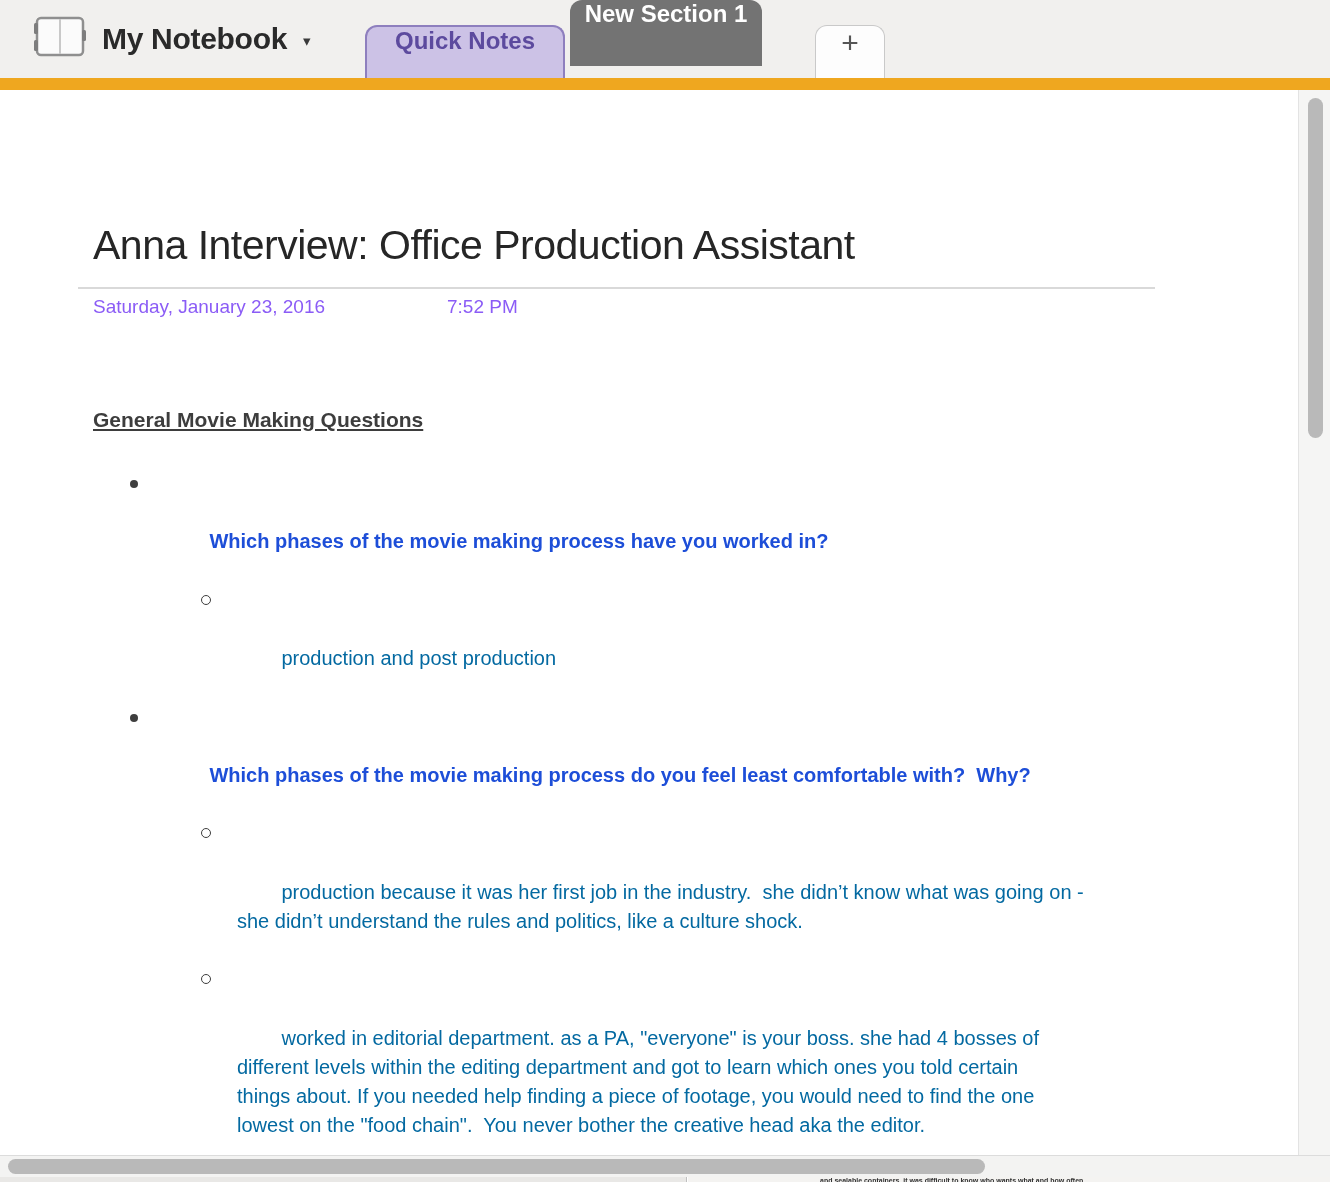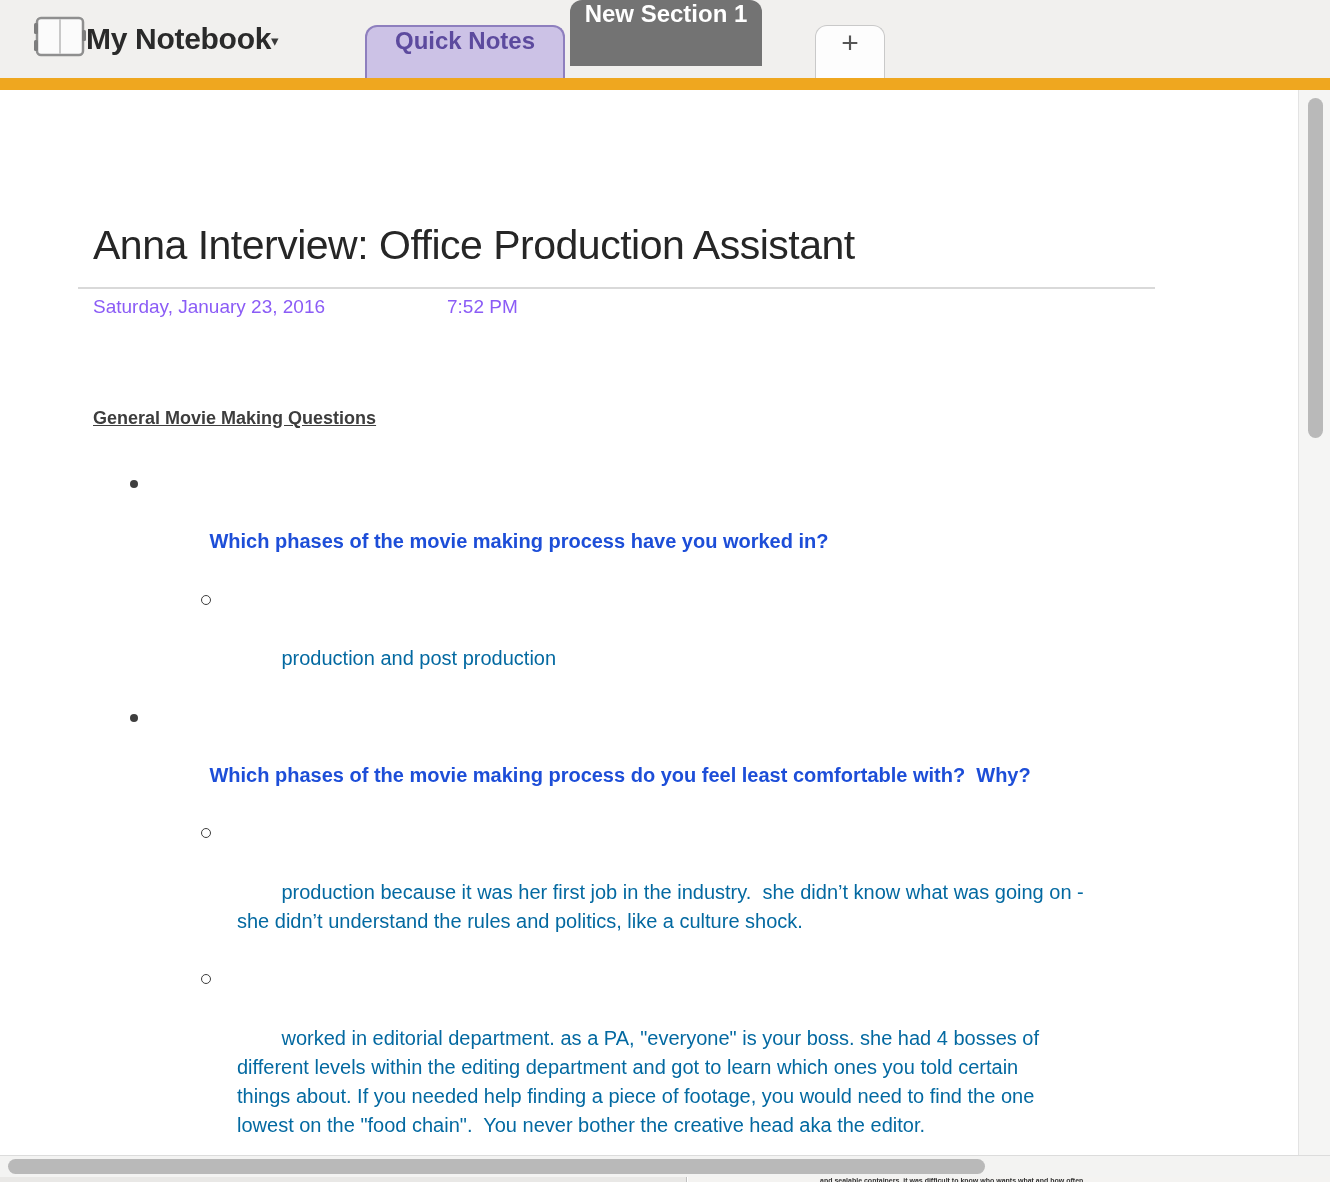--- a/index.html
+++ b/index.html
@@ -1,21 +1,21 @@
 <!DOCTYPE html>
 <html><head>
 <meta charset="utf-8">
 <style>
   html,body{margin:0;padding:0;background:#ffffff;}
   .app{position:relative;width:1330px;height:1182px;overflow:hidden;background:#ffffff;
        font-family:"Liberation Sans","DejaVu Sans",sans-serif;color:#3e3e3e;}
 
   
   .topbar{position:absolute;left:0;top:0;width:1330px;height:78px;background:#f1f0ee;}
-  .nb-group{position:absolute;left:34px;top:0;height:78px;display:flex;align-items:center;}
+  .nb-group{position:absolute;left:34px;top:0;height:78px;display:flex;align-items:center;gap:16px;}
   .nb-name{font-size:30px;font-weight:bold;color:#2a2a2a;letter-spacing:-0.3px;}
   .nb-caret{font-size:15px;color:#3a3a3a;margin-top:4px;}
   .accent-bar{position:absolute;left:0;top:78px;width:1330px;height:12px;background:#efa71f;}
 
   
   .tab{position:absolute;display:flex;align-items:flex-start;justify-content:center;
        border-radius:12px 12px 0 0;box-sizing:border-box;cursor:pointer;}
   .tab-quick{left:365px;top:25px;width:200px;height:53px;background:#ccc2e6;
              border:2px solid #8e7fbe;border-bottom:none;color:#5c4a9e;
              font-size:24px;font-weight:600;z-index:1;}
@@ -27,21 +27,21 @@
 
   
   .page{position:absolute;left:0;top:90px;width:1296px;height:1092px;background:#ffffff;}
   .page-title{position:absolute;left:93px;top:132px;font-size:41px;font-weight:300;
               color:#262626;letter-spacing:-0.5px;white-space:nowrap;}
   .title-rule{position:absolute;left:78px;top:197px;width:1077px;height:2px;background:#d9d9d9;}
   .date-row{position:absolute;left:0;top:206px;width:1296px;height:26px;
             font-size:19px;color:#8b5cf6;}
   .date-text{position:absolute;left:93px;top:0;}
   .time-text{position:absolute;left:447px;top:0;}
-  .section-heading{position:absolute;left:93px;top:318px;font-size:18px;font-weight:bold;
+  .section-heading{position:absolute;left:93px;top:318px;font-size:21px;font-weight:bold;
                    color:#3d3d3d;text-decoration:underline;}
 
   .qa{position:absolute;left:0;top:379px;width:1296px;}
   .q-row{position:relative;padding-left:165px;padding-right:40px;
          font-size:20px;font-weight:bold;line-height:29.2px;white-space:pre-wrap;color:#1d4ed8;}
   .q-row .dot{position:absolute;left:130px;top:11px;width:8px;height:8px;border-radius:50%;
               background:#3e3e3e;}
   .a-row{position:relative;padding-left:237px;padding-right:36px;
          font-size:20px;font-weight:normal;line-height:29.2px;white-space:pre-wrap;color:#0369a1;}
   .a-row .circ{position:absolute;left:201px;top:9px;width:8px;height:8px;border-radius:50%;

